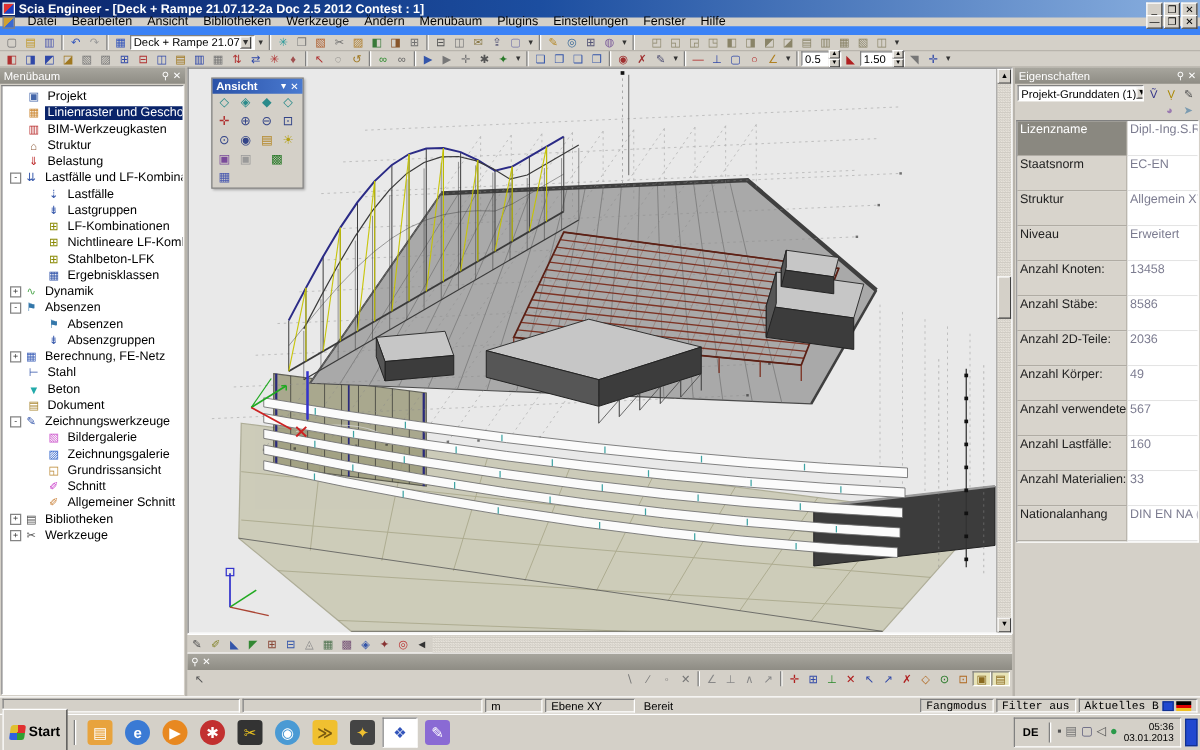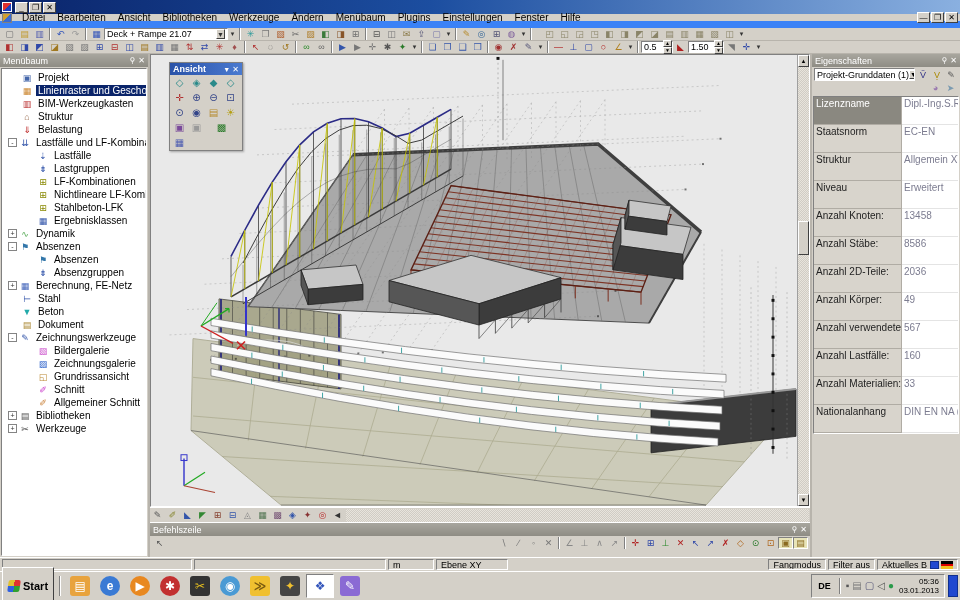--- a/index.html
+++ b/index.html
@@ -107,20 +107,21 @@
   .clock { text-align:right; font-size:8px; line-height:9px; padding:0 2px; }
   .show-desktop { width:10px; height:22px; background:#2048d0; border:1px solid #103090; }
 </style>
 </head>
 <body>
 
 <div class="screen">
 
   <div class="titlebar">
     <span class="title-ico"></span>
+    <span class="t">Scia Engineer - [Deck + Rampe 21.07.12-2a Doc  2.5  2012 Contest : 1]</span>
     <span id="winbtns" style="display:flex;gap:1px;">
         <span class="winbtn raised">_</span>
         <span class="winbtn raised">❐</span>
         <span class="winbtn raised">✕</span>
       </span>
   </div>
 
   <div class="menubar">
     <span class="mdi-ico"></span>
     <span id="menuitems" style="display:flex;">
@@ -147,21 +148,21 @@
   <div class="tbrow">
     <span style="display:flex;align-items:center;">
         <span class="ticon" style="color: rgb(112, 112, 112);">▢</span>
         <span class="ticon" style="color: rgb(192, 154, 48);">▤</span>
         <span class="ticon" style="color: rgb(85, 96, 176);">▥</span>
         <span class="groove-v"></span>
         <span class="ticon" style="color: rgb(51, 85, 187);">↶</span>
         <span class="ticon" style="color: rgb(154, 154, 154);">↷</span>
         <span class="groove-v"></span>
         <span class="ticon" style="color: rgb(51, 85, 187);">▦</span>
-        <span class="tcombo" style="width: 124px;">
+        <span class="tcombo" style="width: 100px;">
           <span>Deck + Rampe 21.07</span>
           <span class="arr">▼</span>
         </span>
         <span class="tdrop">▾</span>
         <span class="groove-v"></span>
         <span class="ticon" style="color: rgb(42, 154, 154);">✳</span>
         <span class="ticon" style="color: rgb(119, 119, 119);">❐</span>
         <span class="ticon" style="color: rgb(176, 96, 48);">▧</span>
         <span class="ticon" style="color: rgb(102, 102, 102);">✂</span>
         <span class="ticon" style="color: rgb(176, 128, 48);">▨</span>
@@ -802,21 +803,20 @@
             <span class="ticon" style="color: rgb(187, 51, 51);">◎</span>
             <span class="ticon" style="color: rgb(51, 51, 51);">◄</span>
           </span>
         <div class="hs-track">
             <div class="hs-thumb"></div>
           </div>
       </div>
 
       <div class="cmdline">
         <div class="panel-hd">
-          <span class="t">Befehlszeile</span>
           <span class="pb">⚲</span>
           <span class="pb">✕</span>
         </div>
         <div class="cmd-mid">
           <span id="cmd-left-ico"><span class="ticon" style="color: rgb(85, 85, 85);">↖</span></span>
           <span class="spring"></span>
           <span style="display:flex;align-items:center;">
               <span class="ticon" style="color: rgb(119, 119, 119);">∖</span>
               <span class="ticon" style="color: rgb(119, 119, 119);">∕</span>
               <span class="ticon" style="color: rgb(119, 119, 119);">◦</span>
@@ -921,22 +921,23 @@
         </div>
     </div>
   </div>
 
   <div class="statusbar">
     <span id="status-left" style="display:flex;gap:2px;flex:1;">
         <span class="scell" style="width: 190px;"></span>
         <span class="scell" style="width: 192px;"></span>
         <span class="scell" style="width: 46px;">m</span>
         <span class="scell" style="width: 72px;">Ebene XY</span>
+        <span class="scell grow">Bereit</span>
       </span>
-    <span id="status-right" style="display:flex;gap:2px;">
+    <span id="status-right" style="display:flex;gap:2px;font-family:Liberation Mono, monospace;">
         <span class="scell">Fangmodus</span>
         <span class="scell">Filter aus</span>
         <span class="scell">Aktuelles B<span class="swatch-blue"></span><span class="flag-de"></span></span>
       </span>
   </div>
 
   <div class="taskbar">
     <button class="startbtn raised">
       <span class="startflag"></span>
       <span>Start</span>

